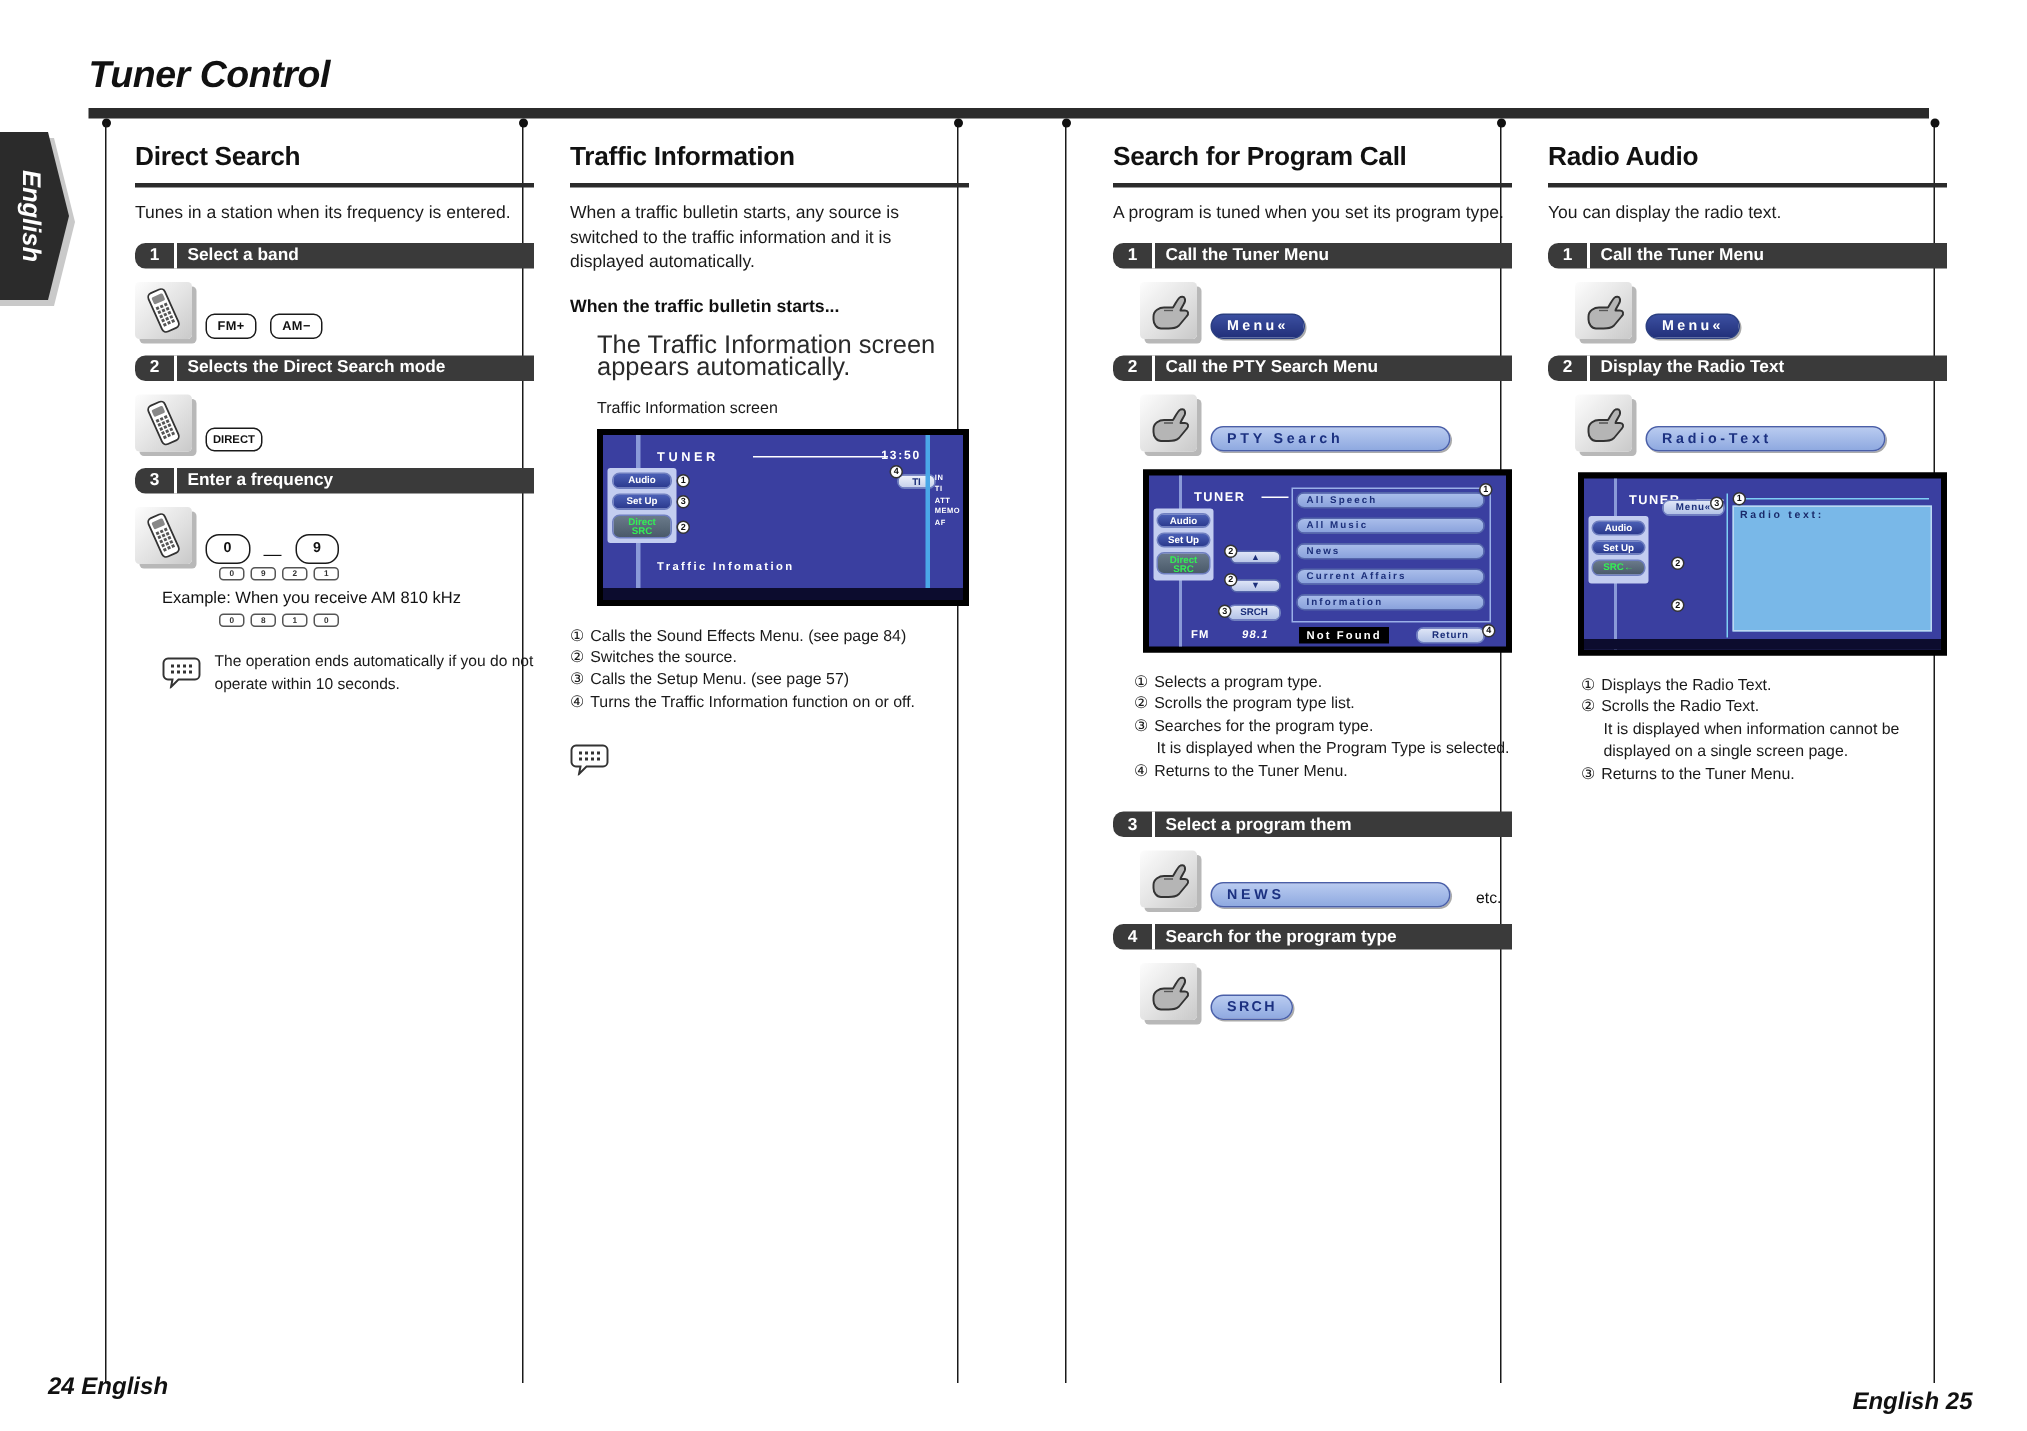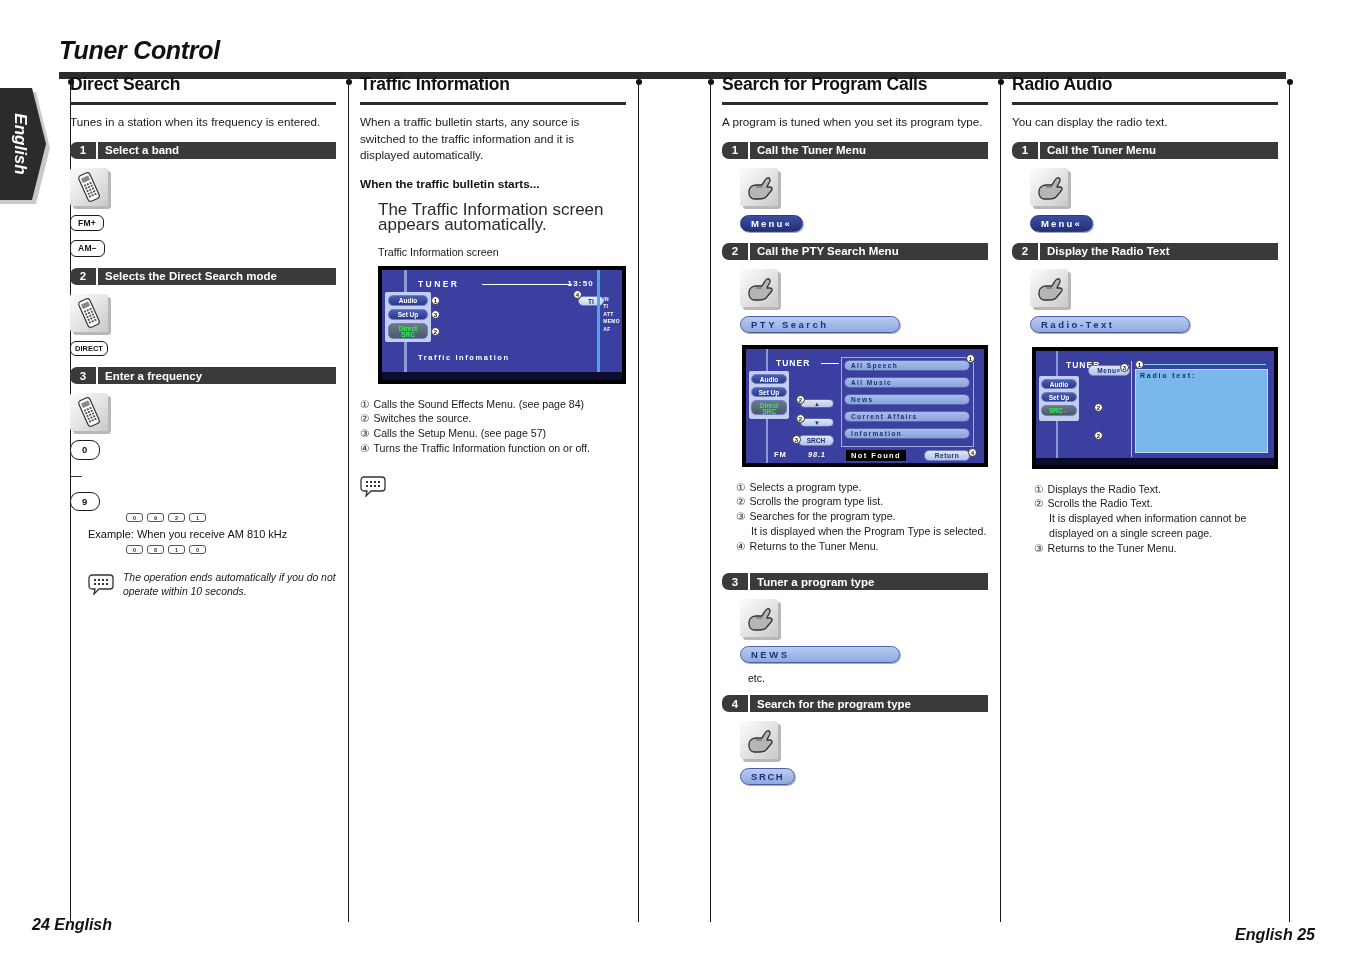--- a/index.html
+++ b/index.html
@@ -37,21 +37,21 @@
     z-index:-1;
   }
   .side-tab span {
     position:absolute; left:50%; top:50%;
     transform:translate(-50%,-50%) rotate(90deg);
     color:#fff; font-size:17px; font-weight:bold; font-style:italic;
     white-space:nowrap;
   }
 
   
-  .col { position:absolute; top:68px; }
+  .col { position:absolute; top:88px;margin-left:20px; }
   .col-rule {
     position:absolute; top:82px; width:1px; background:#1a1a1a;
   }
   .col-dot {
     position:absolute; width:6px; height:6px; border-radius:50%;
     background:#111; top:79px; margin-left:-2.5px;
   }
 
   .c1 { left:70px;  width:266px; }
   .c2 { left:360px; width:266px; }
@@ -88,21 +88,21 @@
     border-radius:7px 0 0 7px;
   }
   .step-label {
     flex:1; background:#3a3a3a; color:#fff;
     font-size:11.5px; font-weight:bold;
     display:flex; align-items:center; padding-left:7px;
     border-left:2px solid #fff;
   }
 
   
-  .icon-row { display:flex; align-items:flex-start; margin-top:9px; gap:9px;flex-direction:column; }
+  .icon-row { display:flex; align-items:flex-end; margin-top:9px; gap:9px; }
   .icon-row.ind { margin-left:18px; }
 
   .remote-icon, .hand-icon {
     width:38px; height:38px; flex:0 0 38px;
     background:linear-gradient(135deg,#fdfdfd 0%,#e2e2e2 55%,#c9c9c9 100%);
     border-radius:3px;
     box-shadow:3px 3px 0 #b8b8b8;
     position:relative;
   }
   .remote-icon svg, .hand-icon svg { position:absolute; left:0; top:0; }
@@ -145,21 +145,21 @@
     min-width:160px; letter-spacing:2.5px;
   }
   .etc { font-size:10.5px; margin-left:8px; }
 
   
   .notes { margin-top:13px; font-size:10.6px; line-height:14.8px; color:#1a1a1a; }
   .notes div { display:flex; gap:4px; }
   .notes .marker { flex:0 0 auto; }
 
   
-  .memo { display:flex; gap:9px; margin-top:17px; align-items:center;font-style:italic; }
+  .memo { display:flex; gap:9px; margin-top:17px; align-items:center; }
   .memo .bubble { flex:0 0 26px; margin-top:2px; }
   .memo p { margin:0; font-size:10.4px; line-height:14.6px; color:#1a1a1a; }
 
   
   .screen {
     position:relative; background:#000;
     border:1px solid #000;
     margin-top:8px;
   }
   .screen-inner { position:absolute; inset:3px; background:#3a3fa0; }
@@ -475,21 +475,21 @@
             <rect x="10" y="10" width="2" height="2"></rect>
             <rect x="14" y="10" width="2" height="2"></rect>
             <rect x="18" y="10" width="2" height="2"></rect>
         </g>
       </svg>
     </div>
   </div>
 </div>
 
 <div class="col c3">
-  <div class="sec-title">Search for Program Calls</div>
+  <div class="sec-title">Search for Program Call</div>
   <div class="sec-rule"></div>
   <div class="intro">A program is tuned when you set its program type.</div>
 
   <div class="step">
     <div class="step-num">1</div>
     <div class="step-label">Call the Tuner Menu</div>
   </div>
   <div class="icon-row ind">
     <div class="hand-icon">
       <svg width="38" height="38" viewBox="0 0 38 38">
@@ -569,21 +569,21 @@
         <span>It is displayed when the Program Type is selected.</span>
       </div>
     <div>
         <span class="marker">④</span>
         <span>Returns to the Tuner Menu.</span>
       </div>
   </div>
 
   <div class="step" style="margin-top:20px;">
     <div class="step-num">3</div>
-    <div class="step-label">Tuner a program type</div>
+    <div class="step-label">Select a program them</div>
   </div>
   <div class="icon-row ind">
     <div class="hand-icon">
       <svg width="38" height="38" viewBox="0 0 38 38">
         <path d="M9 23 C9 19 13 17 16 17 L22 17 C24 14 25 11 27 10 C30 9 31 12 29 15 C28 17 27 18 27 19 L30 19 C32 19 33 21 31 23 L26 29 C24 31 22 31 19 31 L14 31 C11 31 9 28 9 25 Z" fill="#b5b5b5" stroke="#333" stroke-width="1.3" stroke-linejoin="round"></path>
         <path d="M16 19 L22 19" stroke="#555" stroke-width="0.9"></path>
       </svg>
     </div>
     <div class="lcd-btn wide">NEWS</div>
     <span class="etc">etc.</span>

